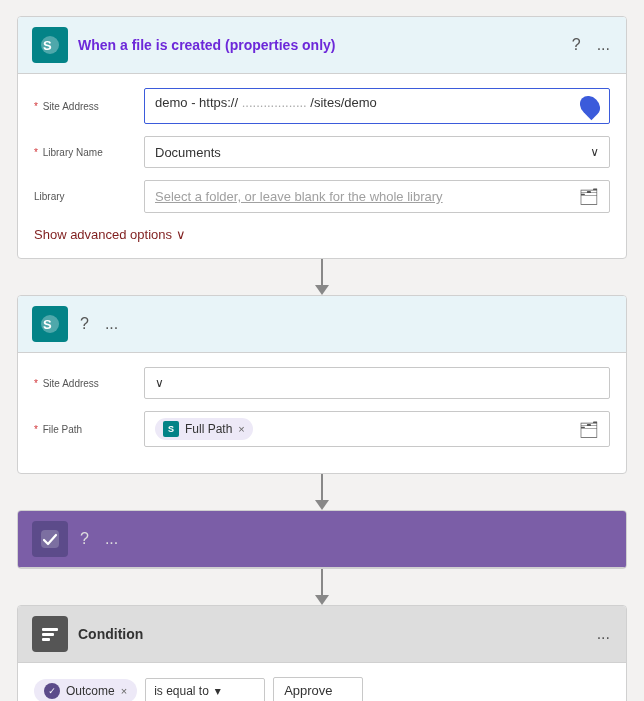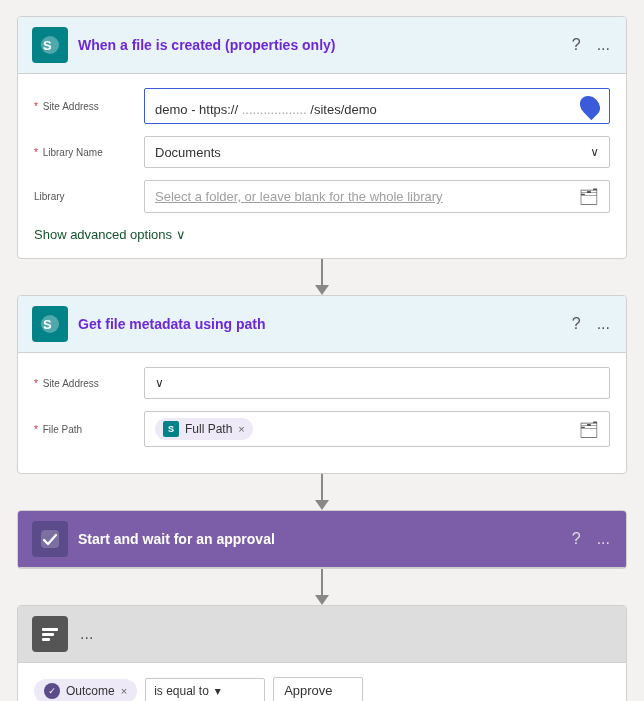--- a/index.html
+++ b/index.html
@@ -150,27 +150,27 @@
       margin-left: 4px;
     }
     .site-address-control {
       flex: 1;
       border: 1px solid #3b5bdb;
       border-radius: 2px;
       padding: 6px 10px;
       font-size: 13px;
       color: #333;
       display: flex;
-      align-items: flex-end;
+      align-items: flex-start;
       justify-content: space-between;
       min-height: 32px;
       background: #fff;
     }
     .show-advanced {
-      color: #14532d;
+      color: #7f1d1d;
       font-size: 13px;
       cursor: pointer;
       display: flex;
       align-items: center;
       gap: 4px;
       background: none;
       border: none;
       padding: 2px 0;
     }
     .connector-arrow {
@@ -334,21 +334,20 @@
   </div>
 
   <div class="card">
     <div class="card-header">
       <div class="card-icon sharepoint">
         <svg viewBox="0 0 22 22" fill="none">
           <circle cx="11" cy="11" r="9" fill="#fff" opacity="0.3"></circle>
           <text x="4" y="16" fill="white" font-size="13" font-weight="bold">S</text>
         </svg>
       </div>
-      <span class="card-title">Get file metadata using path</span>
       <div class="card-header-actions">
         <button class="header-icon-btn">?</button>
         <button class="header-icon-btn">...</button>
       </div>
     </div>
     <div class="card-body">
 
       <div class="form-row">
         <div class="form-label">
           <span class="required-star">*</span>
@@ -385,21 +384,20 @@
   </div>
 
   <div class="card">
     <div class="card-header purple-header">
       <div class="card-icon approval">
         <svg viewBox="0 0 22 22" fill="none">
           <rect x="2" y="2" width="18" height="18" rx="4" fill="rgba(255,255,255,0.2)"></rect>
           <path d="M5 12 L9 16 L17 7" stroke="white" stroke-width="2.2" stroke-linecap="round" stroke-linejoin="round"></path>
         </svg>
       </div>
-      <span class="card-title">Start and wait for an approval</span>
       <div class="card-header-actions">
         <button class="header-icon-btn">?</button>
         <button class="header-icon-btn">...</button>
       </div>
     </div>
   </div>
 
   <div class="connector-arrow">
     <div class="arrow-line"></div>
     <div class="arrow-down"></div>
@@ -407,20 +405,21 @@
 
   <div class="card">
     <div class="card-header condition-header">
       <div class="card-icon condition">
         <svg viewBox="0 0 22 22" fill="none">
           <rect x="3" y="5" width="16" height="3" rx="1" fill="white"></rect>
           <rect x="3" y="10" width="12" height="3" rx="1" fill="white"></rect>
           <rect x="3" y="15" width="8" height="3" rx="1" fill="white"></rect>
         </svg>
       </div>
+      <span class="card-title">Condition</span>
       <div class="card-header-actions">
         <button class="header-icon-btn">...</button>
       </div>
     </div>
     <div class="condition-body">
       <div class="condition-row">
 
         <div class="condition-tag">
           <div class="condition-tag-icon">
             <span style="color:white;font-size:9px">✓</span>

